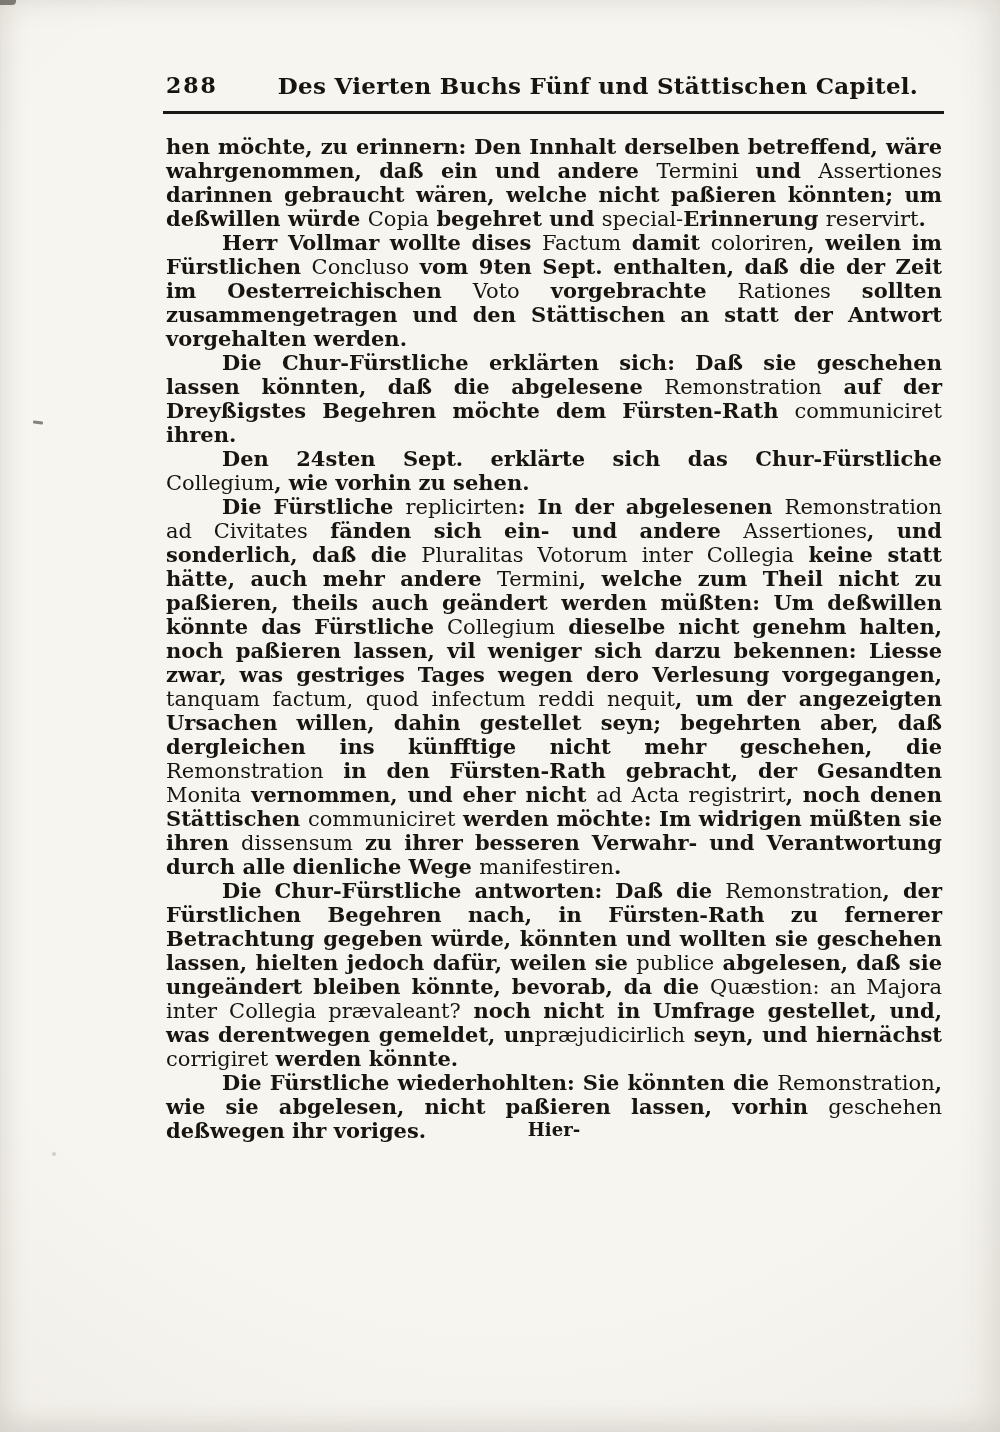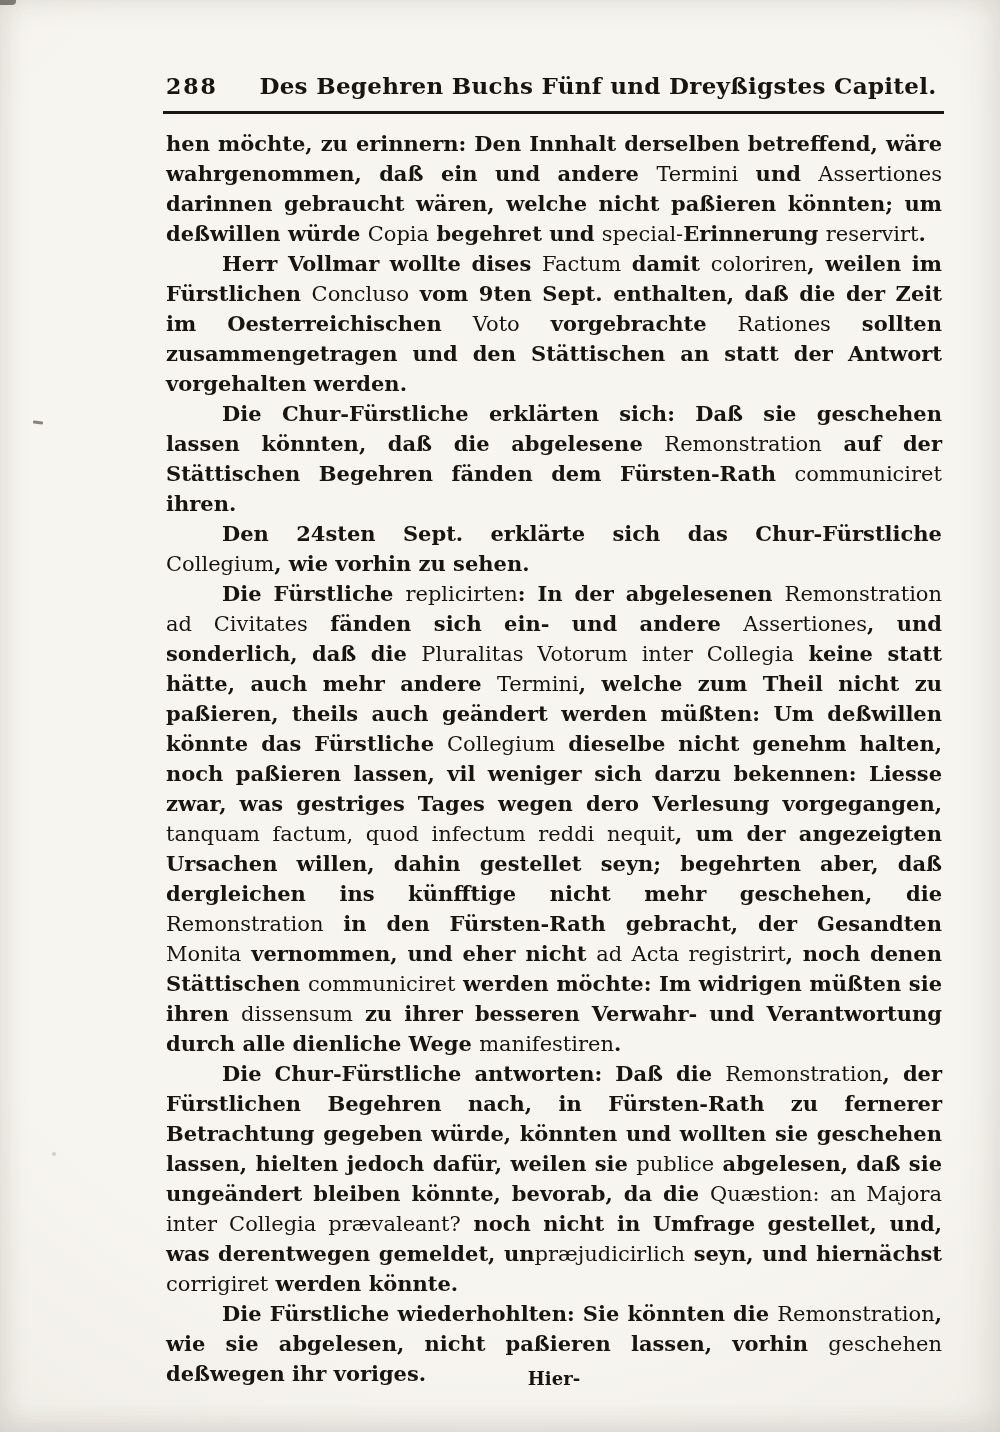--- a/index.html
+++ b/index.html
@@ -4,27 +4,27 @@
 <style>
   html,body{margin:0;padding:0;}
   body{width:1000px;height:1432px;background:#cfccc5;}
   .page{
     position:relative;width:1000px;height:1432px;overflow:hidden;
     background:radial-gradient(ellipse 130% 100% at 50% 42%, #f7f5f0 50%, #ebe8e1 86%, #dfdcd4 100%);
     box-shadow: inset -14px 0 34px rgba(60,55,45,0.07), inset 0 -12px 28px rgba(60,55,45,0.06), inset 10px 0 24px rgba(60,55,45,0.05);
     font-family:"DejaVu Serif","Liberation Serif",serif;
     color:#18140f;
   }
-  .header{position:absolute;left:166px;top:72px;width:776px;display:flex;align-items:center;gap:36px;}
+  .header{position:absolute;left:166px;top:72px;width:776px;display:flex;align-items:flex-start;gap:36px;}
   .pagenum{font-weight:700;font-size:22px;letter-spacing:2px;}
   .title{flex:1;text-align:center;font-weight:700;font-size:23px;letter-spacing:.3px;}
   .rule{position:absolute;left:163px;top:111px;width:781px;border-top:3px solid #1b1712;}
   .text-col{
-    position:absolute;left:166px;top:129px;width:776px;
-    text-align:justify;font-size:21px;line-height:29px;
+    position:absolute;left:166px;top:135px;width:776px;
+    text-align:justify;font-size:21px;line-height:24px;
     hyphens:auto;-webkit-hyphens:auto;
   }
   .para{margin:0;}
   .para.indent{text-indent:56px;}
   .fraktur{font-weight:700;}
   .latin{font-weight:400;}
   .catchword-row{text-align:center;margin-top:-25px;font-weight:700;font-size:18px;}
   .speck{position:absolute;background:#2a261f;}
   .speck-margin-dash{left:33px;top:421px;width:10px;height:3px;opacity:.55;border-radius:1px;transform:rotate(7deg);}
   .speck-corner{left:0;top:0;width:16px;height:5px;opacity:.55;border-radius:0 0 4px 0;}
@@ -34,29 +34,29 @@
 <body>
 
 <div class="page">
 
   <div class="speck speck-corner"></div>
   <div class="speck speck-margin-dash"></div>
   <div class="speck speck-low-dot"></div>
 
   <div class="header">
     <span class="pagenum">288</span>
-    <span class="title">Des Begehren Buchs Fünf und Dreyßigstes Capitel.</span>
+    <span class="title">Des Vierten Buchs Fünf und Stättischen Capitel.</span>
   </div>
 
   <div class="rule"></div>
 
   <div class="text-col">
     <p class="para"><span class="fraktur">hen möchte, zu erinnern: Den Innhalt derselben betreffend, wäre wahrgenommen, daß ein und andere </span><span class="latin">Termini</span><span class="fraktur"> und </span><span class="latin">Assertiones</span><span class="fraktur"> darinnen gebraucht wären, welche nicht paßieren könnten; um deßwillen würde </span><span class="latin">Copia</span><span class="fraktur"> begehret und </span><span class="latin">special-</span><span class="fraktur">Erinnerung </span><span class="latin">reservirt</span><span class="fraktur">.</span></p>
     <p class="para indent"><span class="fraktur">Herr Vollmar wollte dises </span><span class="latin">Factum</span><span class="fraktur"> damit </span><span class="latin">coloriren</span><span class="fraktur">, weilen im Fürstlichen </span><span class="latin">Concluso</span><span class="fraktur"> vom 9ten Sept. enthalten, daß die der Zeit im Oesterreichischen </span><span class="latin">Voto</span><span class="fraktur"> vorgebrachte </span><span class="latin">Rationes</span><span class="fraktur"> sollten zusammengetragen und den Stättischen an statt der Antwort vorgehalten werden.</span></p>
-    <p class="para indent"><span class="fraktur">Die Chur-Fürstliche erklärten sich: Daß sie geschehen lassen könnten, daß die abgelesene </span><span class="latin">Remonstration</span><span class="fraktur"> auf der Stättischen Begehren fänden dem Fürsten-Rath </span><span class="latin">communiciret</span><span class="fraktur"> ihren.</span></p>
+    <p class="para indent"><span class="fraktur">Die Chur-Fürstliche erklärten sich: Daß sie geschehen lassen könnten, daß die abgelesene </span><span class="latin">Remonstration</span><span class="fraktur"> auf der Dreyßigstes Begehren möchte dem Fürsten-Rath </span><span class="latin">communiciret</span><span class="fraktur"> ihren.</span></p>
     <p class="para indent"><span class="fraktur">Den 24sten Sept. erklärte sich das Chur-Fürstliche </span><span class="latin">Collegium</span><span class="fraktur">, wie vorhin zu sehen.</span></p>
     <p class="para indent"><span class="fraktur">Die Fürstliche </span><span class="latin">replicirten</span><span class="fraktur">: In der abgelesenen </span><span class="latin">Remonstration ad Civitates</span><span class="fraktur"> fänden sich ein- und andere </span><span class="latin">Assertiones</span><span class="fraktur">, und sonderlich, daß die </span><span class="latin">Pluralitas Votorum inter Collegia</span><span class="fraktur"> keine statt hätte, auch mehr andere </span><span class="latin">Termini</span><span class="fraktur">, welche zum Theil nicht zu paßieren, theils auch geändert werden müßten: Um deßwillen könnte das Fürstliche </span><span class="latin">Collegium</span><span class="fraktur"> dieselbe nicht genehm halten, noch paßieren lassen, vil weniger sich darzu bekennen: Liesse zwar, was gestriges Tages wegen dero Verlesung vorgegangen, </span><span class="latin">tanquam factum, quod infectum reddi nequit</span><span class="fraktur">, um der angezeigten Ursachen willen, dahin gestellet seyn; begehrten aber, daß dergleichen ins künfftige nicht mehr geschehen, die </span><span class="latin">Remonstration</span><span class="fraktur"> in den Fürsten-Rath gebracht, der Gesandten </span><span class="latin">Monita</span><span class="fraktur"> vernommen, und eher nicht </span><span class="latin">ad Acta registrirt</span><span class="fraktur">, noch denen Stättischen </span><span class="latin">communiciret</span><span class="fraktur"> werden möchte: Im widrigen müßten sie ihren </span><span class="latin">dissensum</span><span class="fraktur"> zu ihrer besseren Verwahr- und Verantwortung durch alle dienliche Wege </span><span class="latin">manifestiren</span><span class="fraktur">.</span></p>
     <p class="para indent"><span class="fraktur">Die Chur-Fürstliche antworten: Daß die </span><span class="latin">Remonstration</span><span class="fraktur">, der Fürstlichen Begehren nach, in Fürsten-Rath zu fernerer Betrachtung gegeben würde, könnten und wollten sie geschehen lassen, hielten jedoch dafür, weilen sie </span><span class="latin">publice</span><span class="fraktur"> abgelesen, daß sie ungeändert bleiben könnte, bevorab, da die </span><span class="latin">Quæstion: an Majora inter Collegia prævaleant?</span><span class="fraktur"> noch nicht in Umfrage gestellet, und, was derentwegen gemeldet, un</span><span class="latin">præjudicirlich</span><span class="fraktur"> seyn, und hiernächst </span><span class="latin">corrigiret</span><span class="fraktur"> werden könnte.</span></p>
     <p class="para indent"><span class="fraktur">Die Fürstliche wiederhohlten: Sie könnten die </span><span class="latin">Remonstration</span><span class="fraktur">, wie sie abgelesen, nicht paßieren lassen, vorhin </span><span class="latin">geschehen</span><span class="fraktur"> deßwegen ihr voriges.</span></p>
     <div class="catchword-row">
       <span class="catchword">Hier-</span>
     </div>
   </div>
 
 </div>

